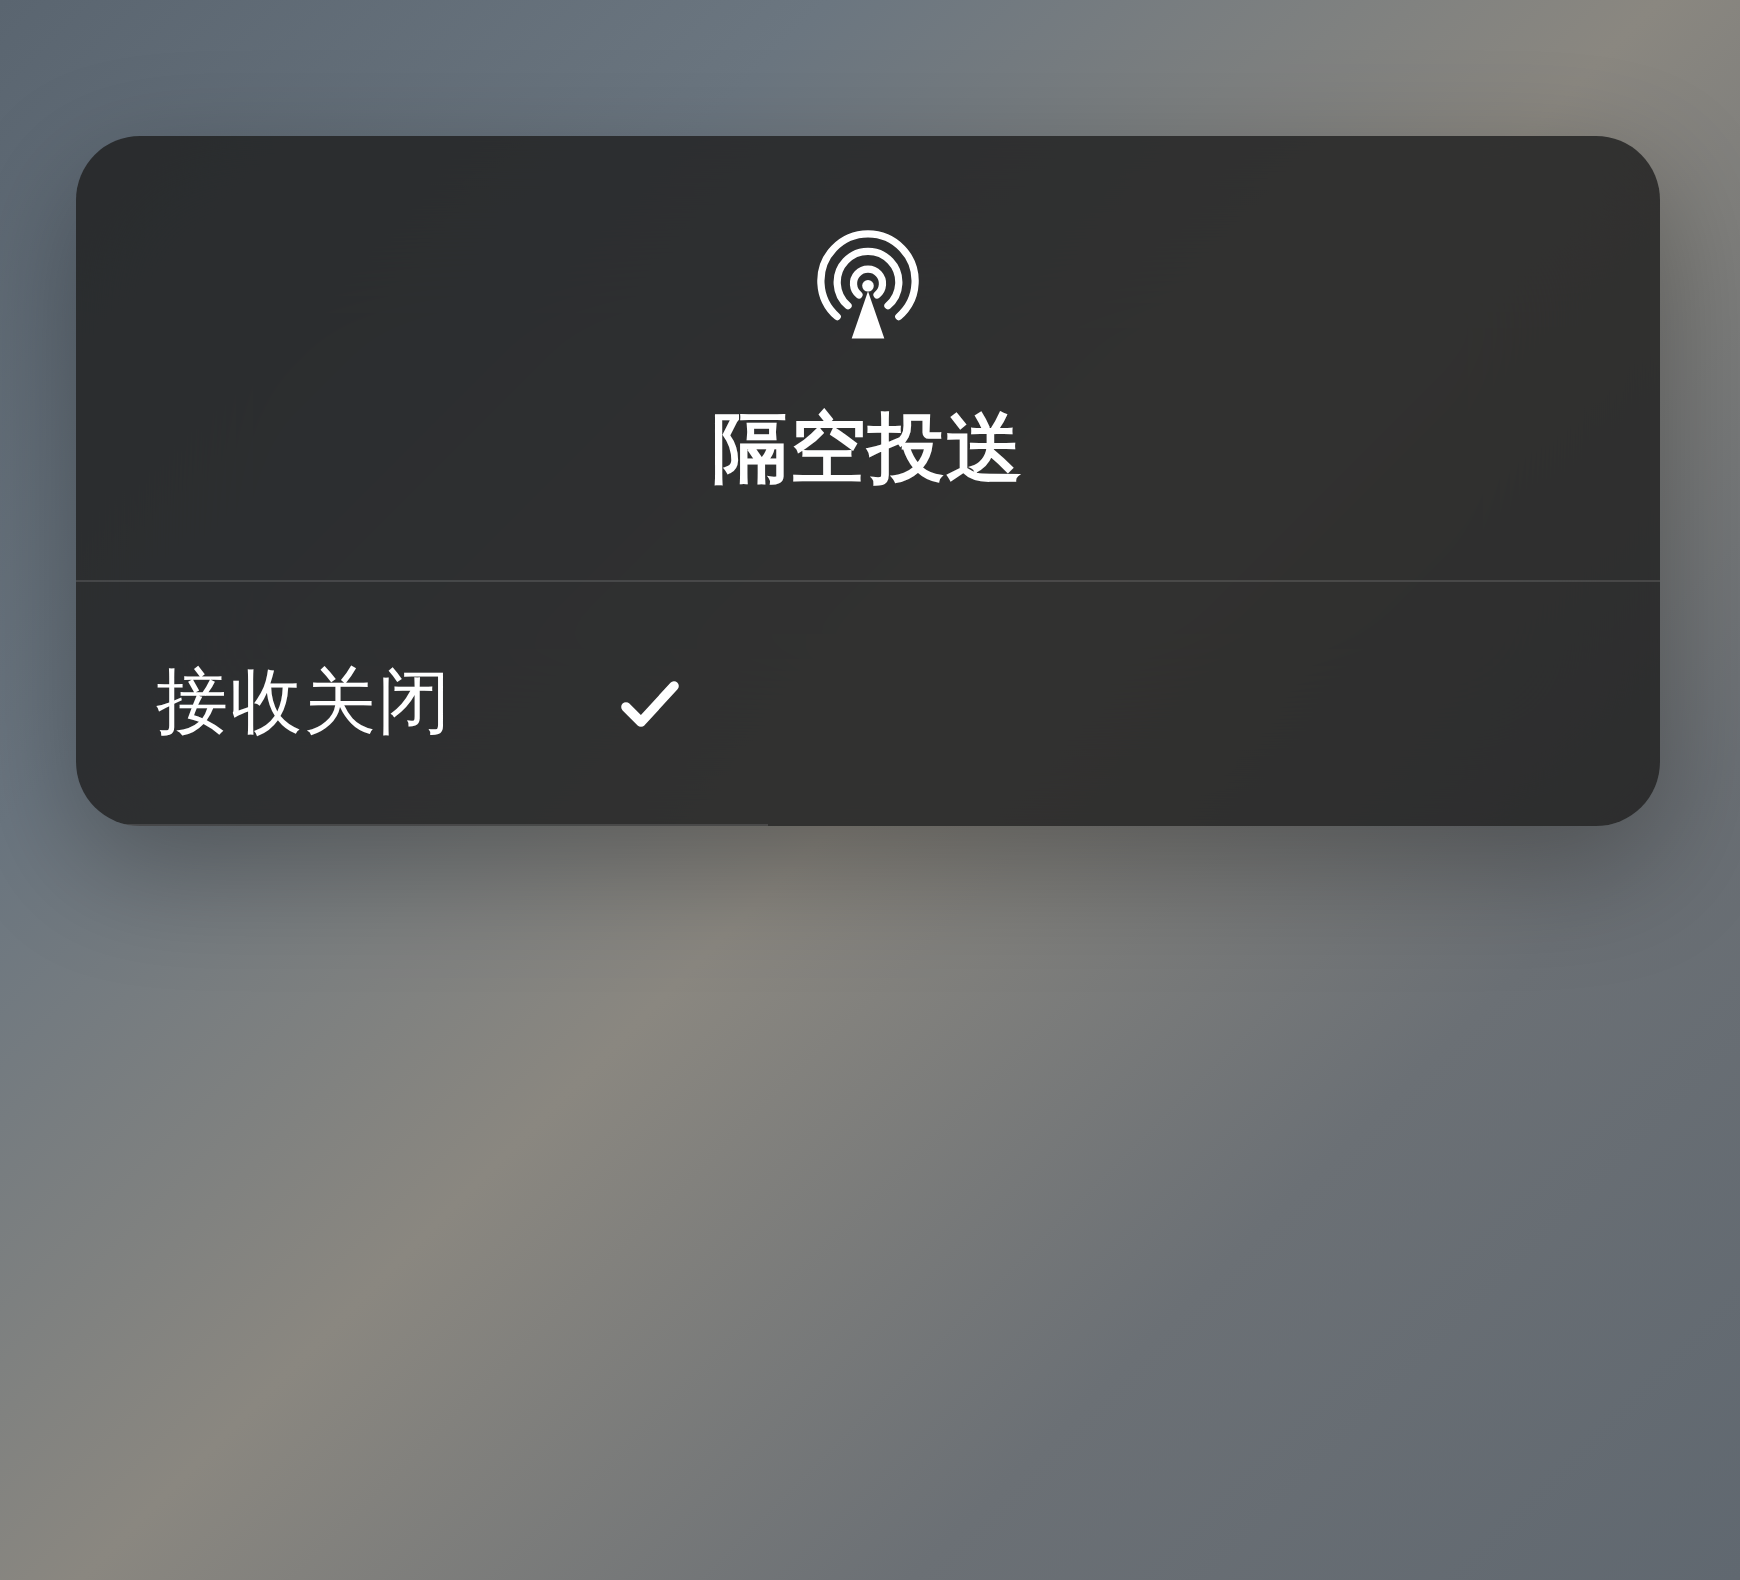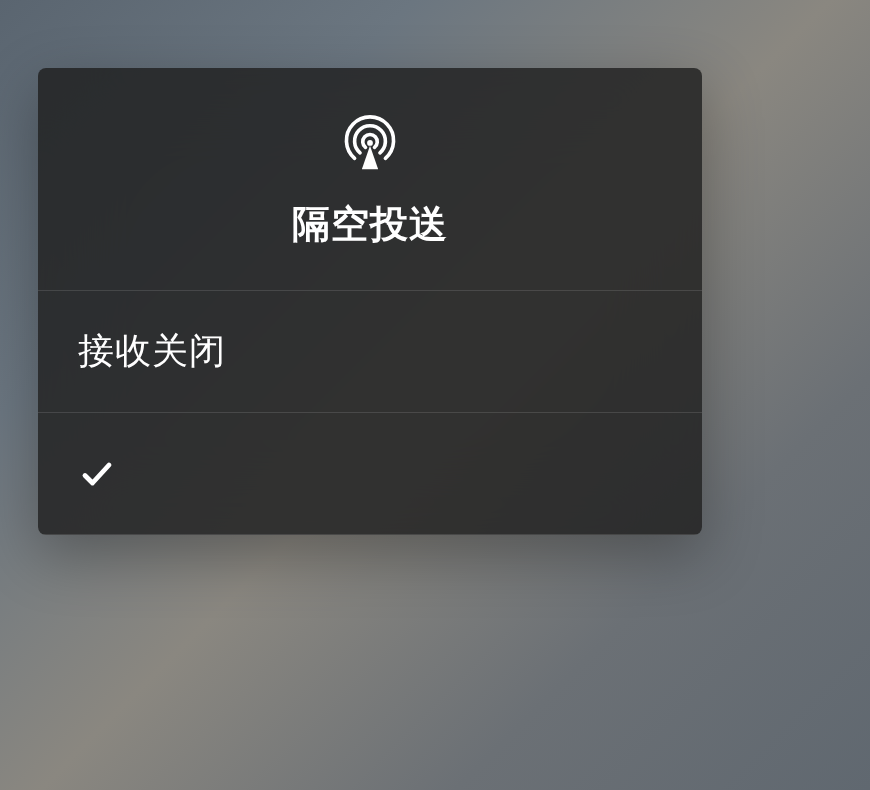--- a/index.html
+++ b/index.html
@@ -14,24 +14,24 @@
       background: linear-gradient(135deg, #5a6570 0%, #6b7680 25%, #8a8780 50%, #6b7075 75%, #606870 100%);
       font-family: -apple-system, "PingFang SC", "Helvetica Neue", sans-serif;
       overflow: hidden;
       position: relative;
     }
 
     .popup {
       position: absolute;
       top: 68px;
       left: 38px;
-      width: 664px;
+      width: 792px;
       background: rgba(30, 30, 30, 0.82);
       backdrop-filter: blur(40px);
-      border-radius: 8px;
+      border-radius: 32px;
       overflow: hidden;
       box-shadow: 0 20px 60px rgba(0,0,0,0.3);
     }
 
     .popup-header {
       display: flex;
       flex-direction: column;
       align-items: center;
       padding: 45px 0 40px 0;
       border-bottom: 1px solid rgba(255,255,255,0.12);
@@ -48,21 +48,20 @@
 
     .popup-title {
       color: #ffffff;
       font-size: 38px;
       font-weight: 600;
       letter-spacing: 1px;
     }
 
     .option-list {
       display: flex;
-      flex-direction: column;
     }
 
     .option-item {
       display: flex;
       align-items: center;
       justify-content: space-between;
       padding: 0 40px;
       height: 122px;
       border-bottom: 1px solid rgba(255,255,255,0.12);
       cursor: pointer;

